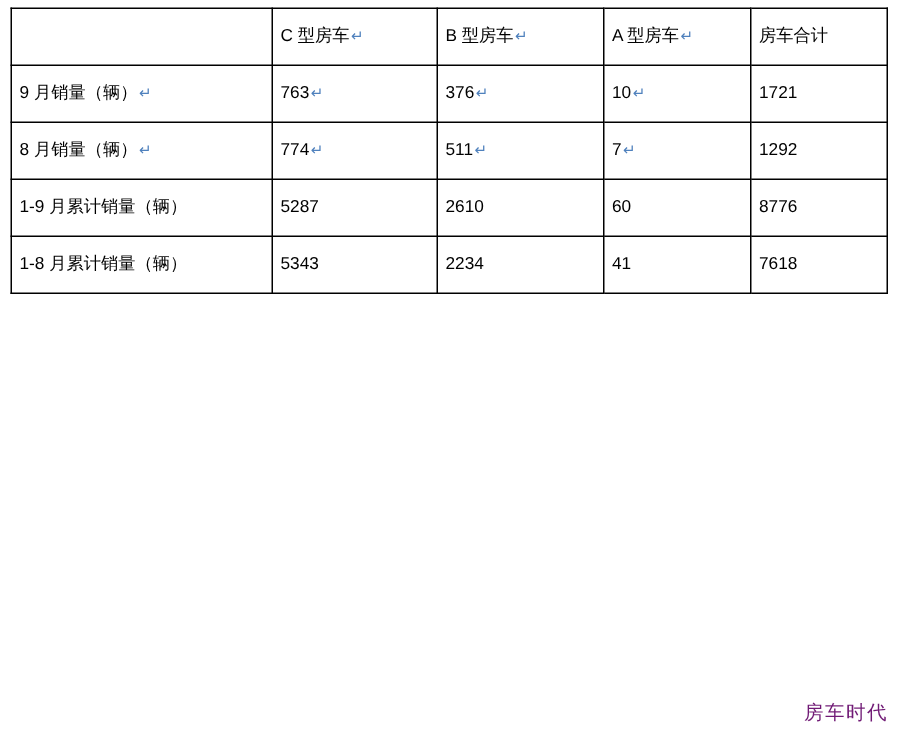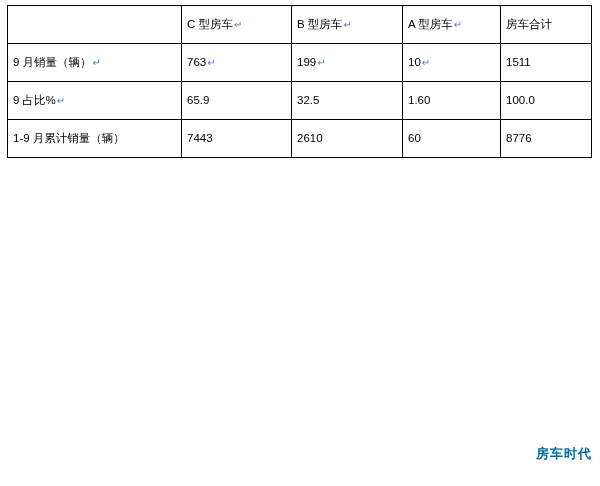--- a/index.html
+++ b/index.html
@@ -43,27 +43,26 @@
     font-size: 10px;
     vertical-align: baseline;
     padding-left: 1px;
   }
   .cell-inner {
     display: inline;
   }
   .watermark {
     position: absolute;
     right: 8px;
-    bottom: 23px;
+    bottom: 2px;
     font-size: 13px;
-    color: #0369a1;
+    color: #701a75;
     letter-spacing: 1px;
     font-family: "Liberation Serif", serif;
     pointer-events: none;
-    font-weight: bold;
   }
 </style>
 </head>
 <body>
 
 <table class="doc-table">
   <colgroup>
     <col class="col-label">
       <col class="col-c">
       <col class="col-b">
@@ -85,44 +84,51 @@
         <span class="cell-inner">A 型房车</span><span class="pilcrow">↵</span>
       </td>
       <td>
         <span class="cell-inner">房车合计</span>
       </td>
     </tr>
 
     <tr>
       <td><span class="cell-inner">9 月销量（辆）</span><span class="pilcrow">↵</span></td>
       <td><span class="cell-inner">763</span><span class="pilcrow">↵</span></td>
-      <td><span class="cell-inner">199</span><span class="pilcrow">↵</span></td>
+      <td><span class="cell-inner">376</span><span class="pilcrow">↵</span></td>
       <td><span class="cell-inner">10</span><span class="pilcrow">↵</span></td>
-      <td><span class="cell-inner">1511</span></td>
+      <td><span class="cell-inner">1721</span></td>
+    </tr>
+
+    <tr>
+      <td><span class="cell-inner">8 月销量（辆）</span><span class="pilcrow">↵</span></td>
+      <td><span class="cell-inner">774</span><span class="pilcrow">↵</span></td>
+      <td><span class="cell-inner">511</span><span class="pilcrow">↵</span></td>
+      <td><span class="cell-inner">7</span><span class="pilcrow">↵</span></td>
+      <td><span class="cell-inner">1292</span></td>
     </tr>
 
 
-
-    <tr>
-      <td><span class="cell-inner">9 占比%</span><span class="pilcrow">↵</span></td>
-      <td><span class="cell-inner">65.9</span></td>
-      <td><span class="cell-inner">32.5</span></td>
-      <td><span class="cell-inner">1.60</span></td>
-      <td><span class="cell-inner">100.0</span></td>
-    </tr>
 
 
 
     <tr>
       <td><span class="cell-inner">1-9 月累计销量（辆）</span></td>
-      <td><span class="cell-inner">7443</span></td>
+      <td><span class="cell-inner">5287</span></td>
       <td><span class="cell-inner">2610</span></td>
       <td><span class="cell-inner">60</span></td>
       <td><span class="cell-inner">8776</span></td>
     </tr>
 
+    <tr>
+      <td><span class="cell-inner">1-8 月累计销量（辆）</span></td>
+      <td><span class="cell-inner">5343</span></td>
+      <td><span class="cell-inner">2234</span></td>
+      <td><span class="cell-inner">41</span></td>
+      <td><span class="cell-inner">7618</span></td>
+    </tr>
 
 
 
   </tbody>
 </table>
 
 <div class="watermark">房车时代</div>
 
 </body></html>

